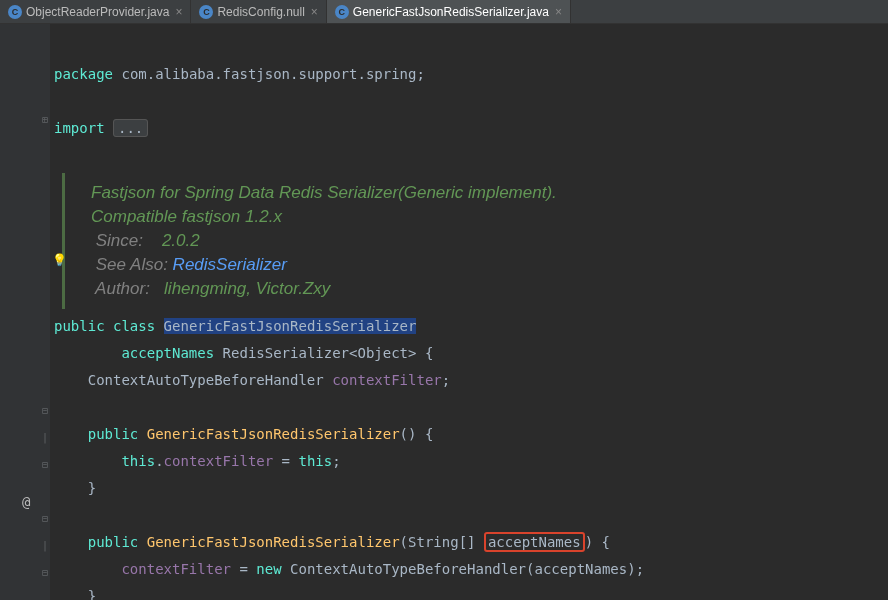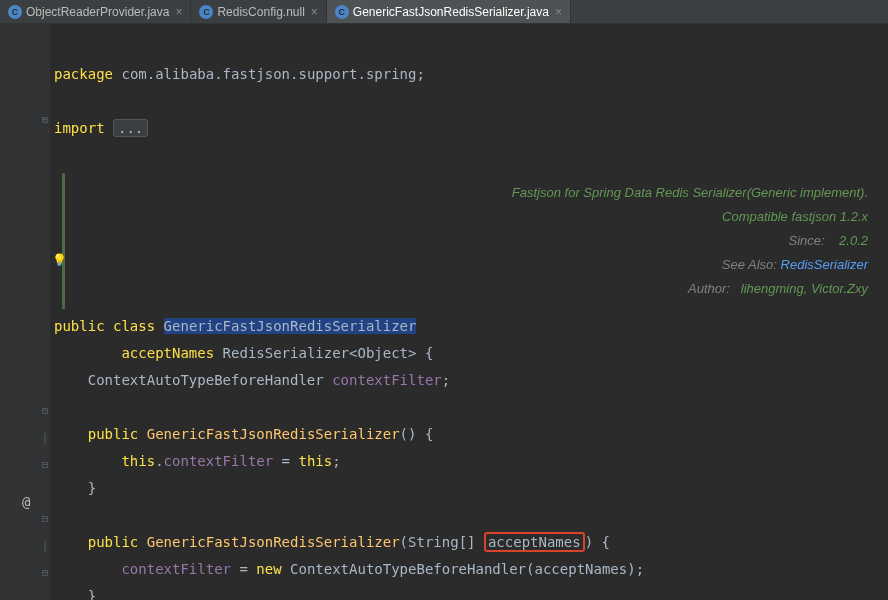--- a/index.html
+++ b/index.html
@@ -61,32 +61,31 @@
   padding-top: 10px;
   flex-shrink: 0;
   position: relative;
 }
 .code-area {
   flex: 1;
   padding: 10px 0 10px 4px;
   line-height: 27px;
   white-space: pre;
 }
-.kw { color: #fde047; text-align: center; }
+.kw { color: #5eead4; text-align: center; }
 .method { color: #ffc66d; }
 .doc-box {
   border-left: 3px solid #4c6b43;
-  padding: 8px 20px;
+  padding: 8px 26px;
   margin: 4px 0 4px 8px;
   color: #629755;
   font-style: italic;
   font-family: Arial, sans-serif;
-  font-size: 13px;
+  font-size: 17px;
   line-height: 24px;
-  text-align: right;
 }
 .doc-box .doc-label { color: #808080; font-style: italic; }
 .doc-box .doc-link { color: #589df6; font-style: italic; }
 .highlight-class {
   background: #214283;
   color: #a9b7c6;
 }
 .highlight-box {
   border: 2px solid #d9432c;
   padding: 0 2px;

